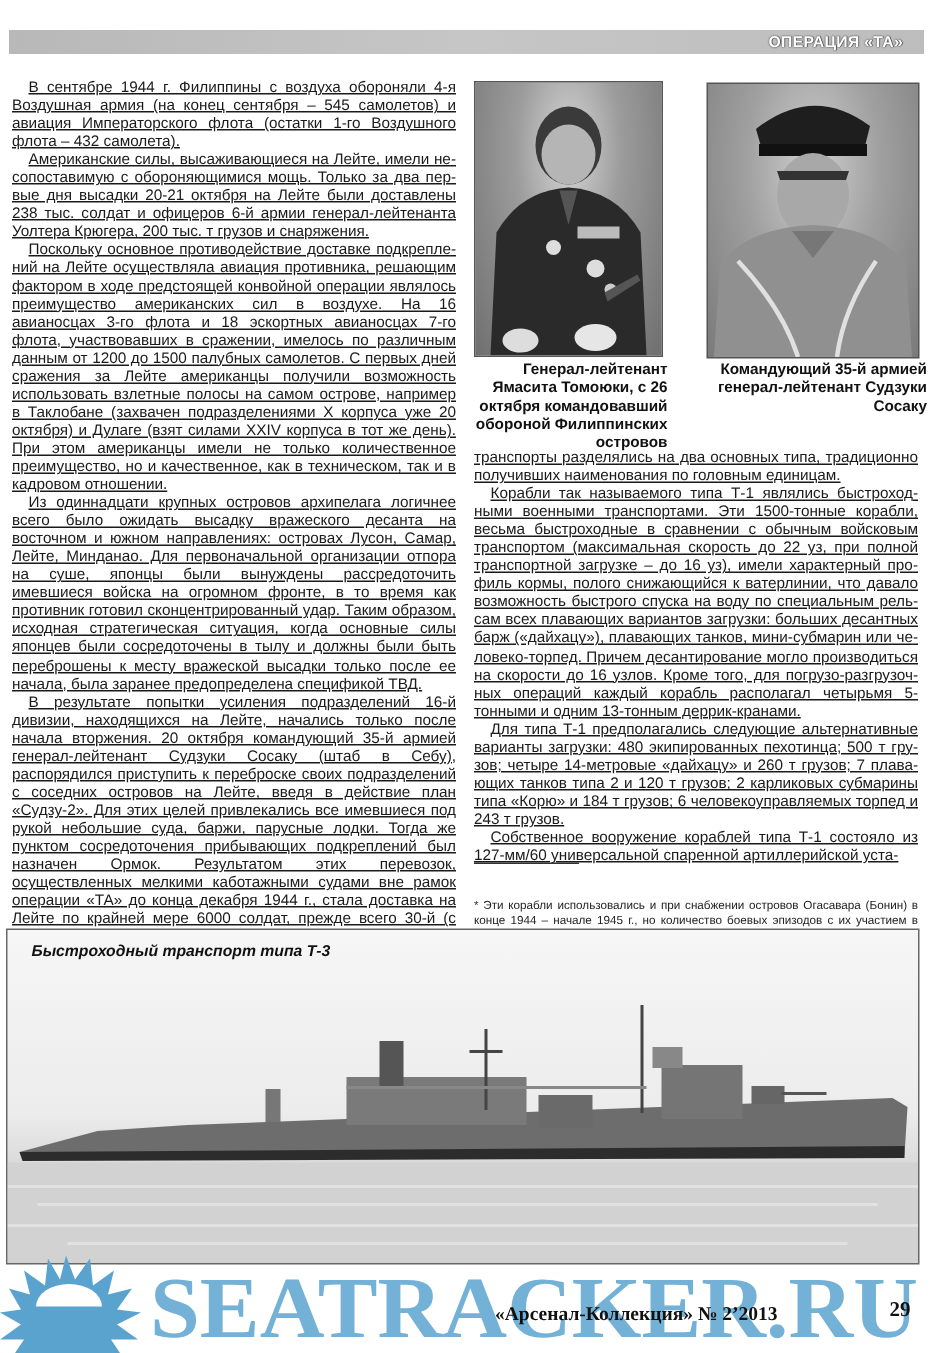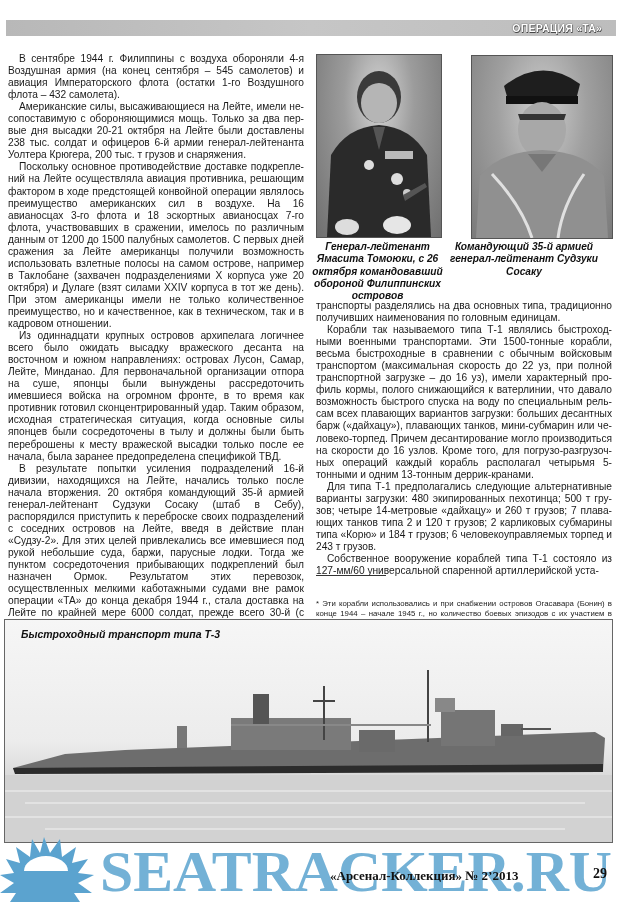--- a/index.html
+++ b/index.html
@@ -15,41 +15,41 @@
   }
   .header-bar span {
     font-family: "Liberation Sans", sans-serif; font-weight: bold;
     font-size: 10.5px; color: #ffffff; letter-spacing: 0.2px;
     text-shadow: 0 0 1px #555, 0 0 1px #555, 0.5px 0.5px 0 #444;
     text-transform: uppercase; margin-right: 8px;
   }
   .header-bar span.sep { margin-right: 14px; }
 
   .col { position: absolute; font-size: 10.2px; line-height: 12.05px; text-align: justify; }
-  .col p { margin: 0; text-indent: 11px; hyphens: manual; }
+  .col p { margin: 0; text-indent: 11px; hyphens: manual; text-decoration: underline; }
   .col-left { left: 8px; top: 53px; width: 296px; }
   .col-right { left: 316px; top: 300px; width: 296px; }
 
   .portrait {
     position: absolute; border: 1px solid #555; overflow: hidden;
     background: #8a8a8a;
   }
   .portrait-1 { left: 316px; top: 54px; width: 124px; height: 182px;
     background: radial-gradient(ellipse at 50% 25%, #d6d6d6 0%, #9c9c9c 40%, #6f6f6f 100%); }
   .portrait-2 { left: 471px; top: 55px; width: 140px; height: 182px;
     background: radial-gradient(ellipse at 50% 30%, #cfcfcf 0%, #a0a0a0 45%, #7a7a7a 100%); }
   .portrait svg { position: absolute; left: 0; top: 0; width: 100%; height: 100%; }
 
   .caption {
     position: absolute; font-family: "Liberation Sans", sans-serif;
-    font-weight: bold; font-style: italic; font-size: 10.2px; line-height: 12.3px;
-    text-align: center; color: #111;
+    font-weight: bold; font-size: 10.2px; line-height: 12.3px;
+    text-align: right; color: #111;
   }
   .caption-1 { left: 310px; top: 241px; width: 135px; }
-  .caption-2 { left: 448px; top: 241px; width: 152px; }
+  .caption-2 { left: 466px; top: 241px; width: 152px; }
 
   .footnote-rule { position: absolute; left: 316px; top: 575px; width: 70px; border-top: 1px solid #333; }
   .footnote { position: absolute; left: 316px; top: 580px; width: 296px;
     font-size: 7.8px; line-height: 9.6px; text-align: justify; color: #222; margin-top: 19px; }
 
   .ship-photo {
     position: absolute; left: 4px; top: 619px; width: 607px; height: 222px;
     border: 1px solid #666; overflow: hidden;
     background: linear-gradient(180deg, #f6f6f6 0%, #ececec 55%, #d8d8d8 72%, #e7e7e7 85%, #cfcfcf 100%);
   }

